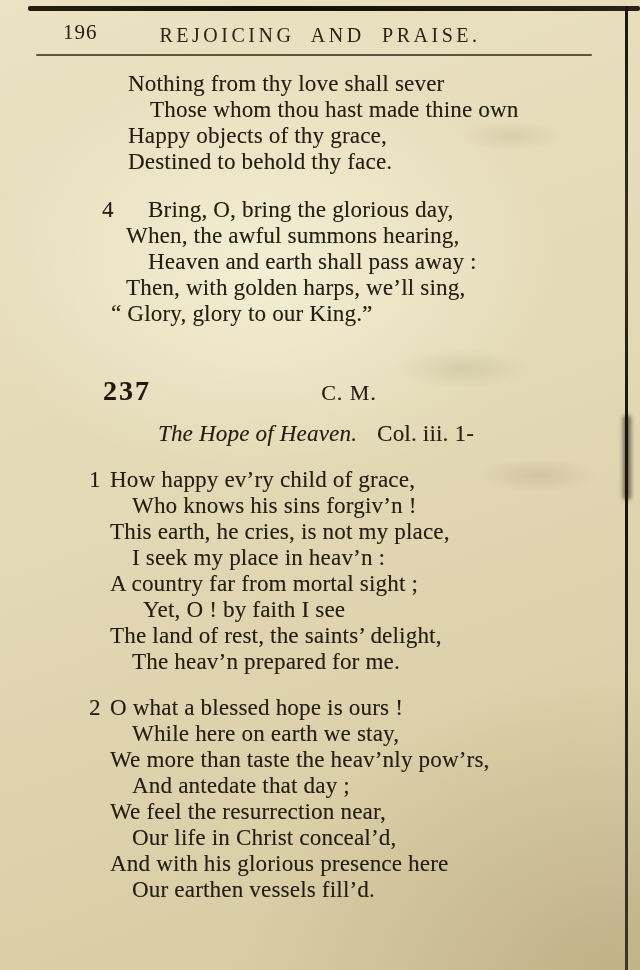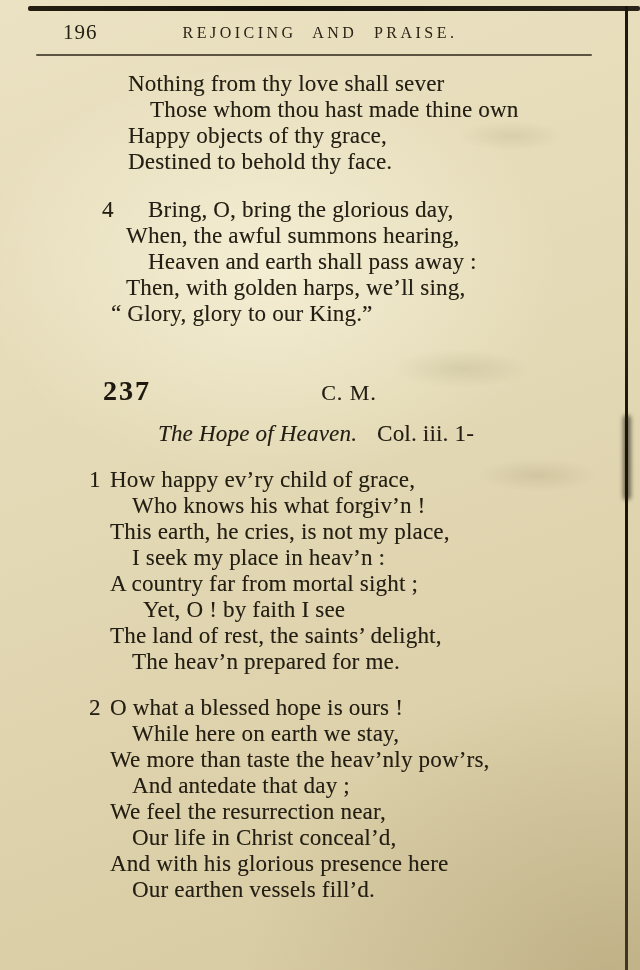--- a/index.html
+++ b/index.html
@@ -36,21 +36,21 @@
     background: rgba(30,24,14,0.55); filter: blur(2px); border-radius: 4px;
   }
 
   .header-row { position: relative; padding-top: 20px; height: 50px; }
   .page-num {
     position: absolute; left: 55px; top: 20px;
     font-size: 21px; letter-spacing: 1px; margin-left: 8px;
   }
   .running-title {
     display: block; text-align: center;
-    font-size: 16px; letter-spacing: 3.5px; word-spacing: 9px;
+    font-size: 20px; letter-spacing: 3.5px; word-spacing: 9px;
     padding-top: 4px; color: #2a2316;
   }
   .header-rule {
     margin: 4px 48px 0 36px; height: 2px;
     background: rgba(45, 38, 24, 0.75); border-radius: 1px;
   }
 
   .text-body { font-size: 23px; letter-spacing: 0.2px; color: #231e13;
     text-shadow: 0.3px 0.3px 0.3px rgba(45,35,18,0.35); padding-left: 48px; }
 
@@ -126,21 +126,21 @@
     </div>
 
     <div class="subtitle">
       <span class="title">The Hope of Heaven.</span>
       <span class="ref">Col. iii. 1-</span>
     </div>
 
     <section class="verse hymn-verse first">
       <span class="verse-num">1</span>
       <div class="v-line">How happy ev’ry child of grace,</div>
-      <div class="v-line ind">Who knows his what forgiv’n !</div>
+      <div class="v-line ind">Who knows his sins forgiv’n !</div>
       <div class="v-line">This earth, he cries, is not my place,</div>
       <div class="v-line ind">I seek my place in heav’n :</div>
       <div class="v-line">A country far from mortal sight ;</div>
       <div class="v-line ind2">Yet, O ! by faith I see</div>
       <div class="v-line">The land of rest, the saints’ delight,</div>
       <div class="v-line ind">The heav’n prepared for me.</div>
     </section>
 
     <section class="verse hymn-verse second">
       <span class="verse-num">2</span>

